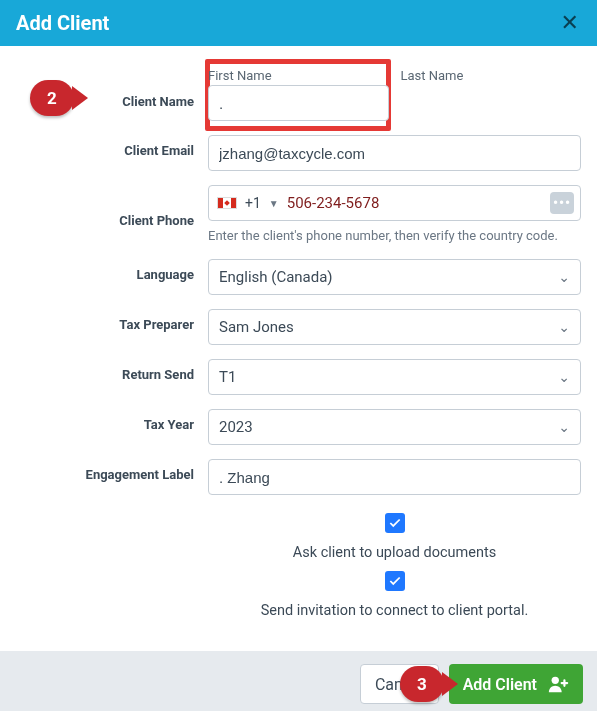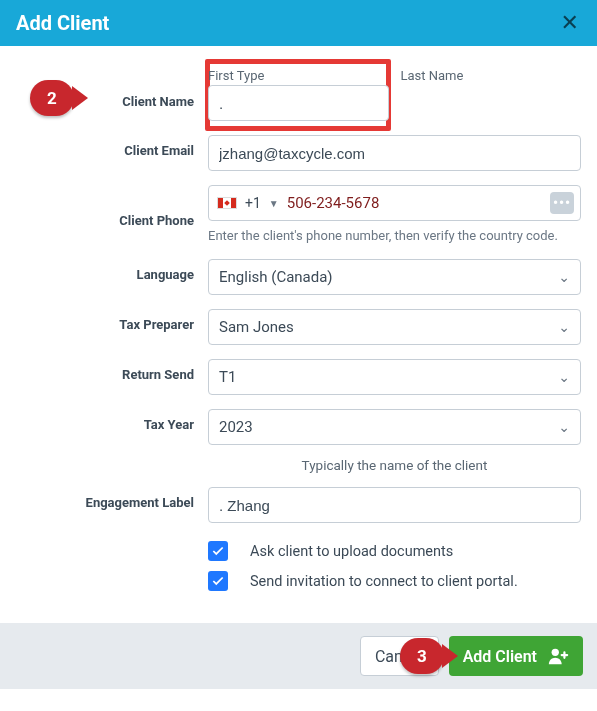--- a/index.html
+++ b/index.html
@@ -58,21 +58,21 @@
   .flag::before, .flag::after { content:""; position:absolute; background:#d52b1e; }
   .flag::before { left:0; top:0; width:5px; height:100%; }
   .flag::after  { right:0; top:0; width:5px; height:100%; }
   .flag .leaf { position:absolute; left:50%; top:50%; width:4px; height:4px; background:#d52b1e; transform:translate(-50%,-50%) rotate(45deg); }
   .dialcode { color:#3c4a57; font-size:14px; }
   .dropcaret { color:#6b7784; font-size:10px; }
   .phonenum { flex:1; color:#7f1d1d; font-size:15px; }
   .dots { width:24px; height:22px; border-radius:4px; background:#c9d2da; color:#fff; display:flex; align-items:center; justify-content:center; font-weight:700; font-size:14px; cursor:pointer; letter-spacing:1px;}
   .hint { font-size:13px; color:#6b7784; margin-top:6px; line-height:1.4; }
   .centerhint { font-size:13.5px; color:#5a6773; text-align:center; margin: -2px 0 10px 0; }
-  .checkrow { display:flex; align-items:center; gap:22px; margin-bottom:10px; }
+  .checkrow { display:flex; align-items:center; gap:11px; margin-bottom:10px;flex-direction:column; }
   .chk { width:20px; height:20px; border-radius:3px; background:#1f78ff; display:flex; align-items:center; justify-content:center; cursor:pointer; }
   .chk svg { width:14px; height:14px; }
   .chk-label { color:#3c4a57; font-size:14.5px; }
   .footer {
     background:#e6eaee; height:66px; display:flex; align-items:center; justify-content:flex-end;
     padding: 0 14px; gap:10px; position:relative;
   }
   .btn { height:40px; border-radius:4px; display:inline-flex; align-items:center; padding:0 14px; font-size:16px; cursor:pointer; }
   .btn-cancel { background:#fff; border:1px solid #c6ced6; color:#3c4a57; }
   .btn-primary { background:#3fa535; color:#fff; border:none; font-weight:600; gap:10px; }
@@ -126,21 +126,21 @@
     <div class="close-x">✕</div>
   </div>
 
   <div class="body">
 
     <div class="row namerow">
       <div class="labelcell">Client Name</div>
       <div class="fieldcell">
         <div class="namewrap">
           <div class="namecol first">
-            <span class="small-label">First Type</span>
+            <span class="small-label">First Name</span>
             <input class="text" type="text" value="." style="">
           </div>
           <div class="namecol">
             <span class="small-label">Last Name</span>
           </div>
         </div>
       </div>
     </div>
 
     <div class="row">
@@ -199,26 +199,20 @@
     <div class="row">
       <div class="labelcell">Tax Year</div>
       <div class="fieldcell">
         <div class="selectish">
           <span>2023</span>
           <span class="chev">⌄</span>
         </div>
       </div>
     </div>
 
-    <div class="row" style="margin-bottom:4px;">
-      <div class="labelcell"></div>
-      <div class="fieldcell">
-        <div class="centerhint">Typically the name of the client</div>
-      </div>
-    </div>
 
     <div class="row">
       <div class="labelcell">Engagement Label</div>
       <div class="fieldcell">
         <input class="text" type="text" value=". Zhang" style="">
       </div>
     </div>
 
     <div class="row">
       <div class="labelcell"></div>

